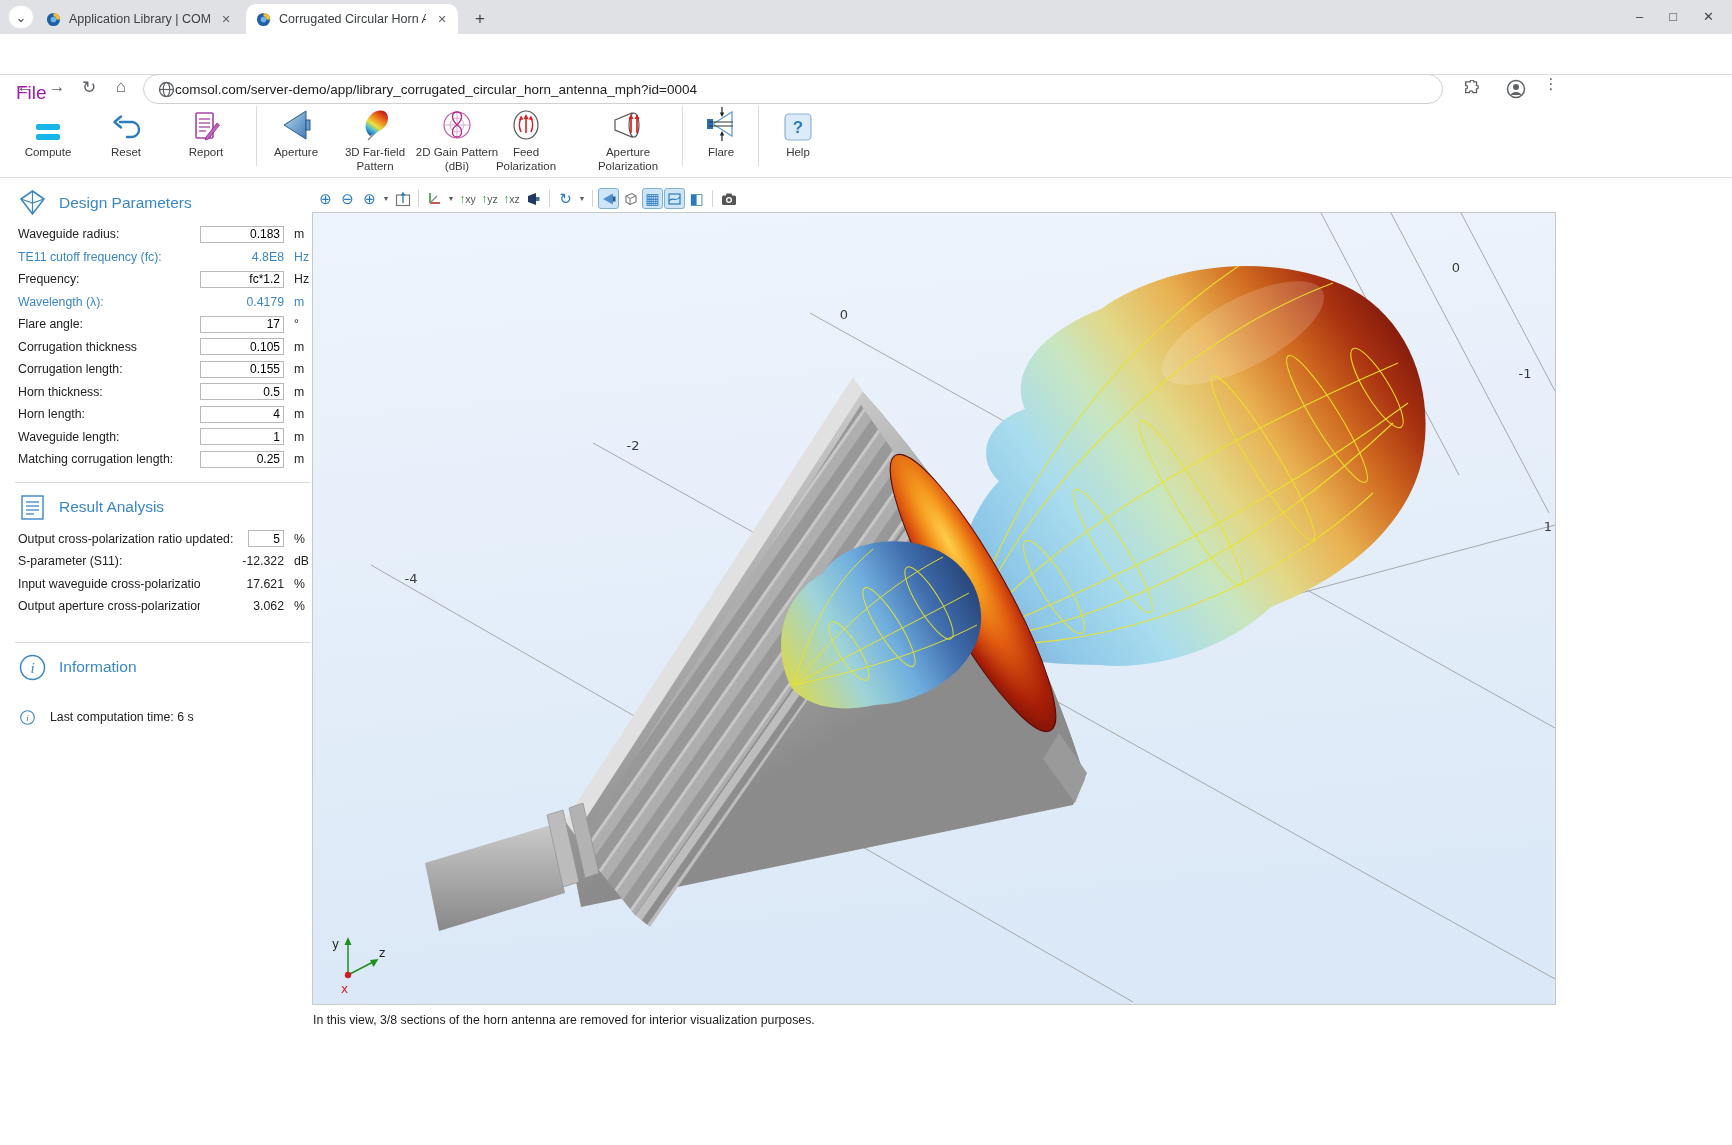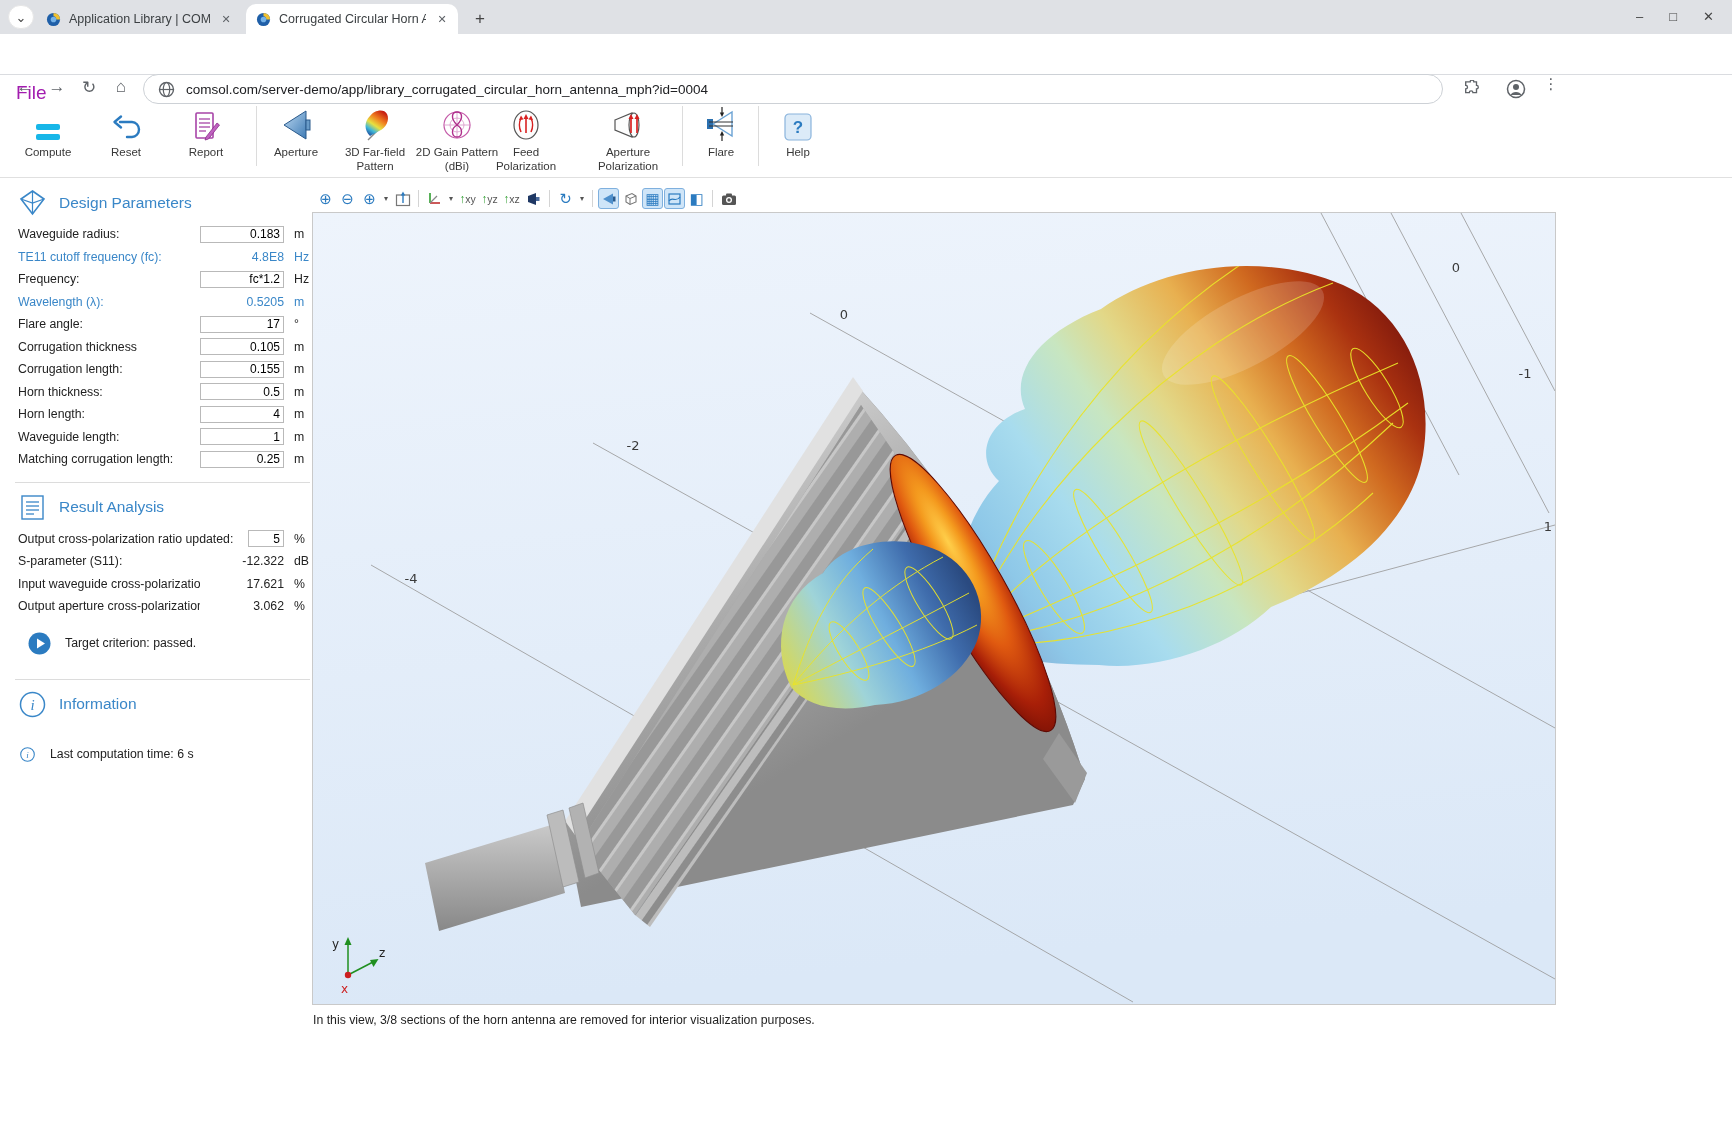--- a/index.html
+++ b/index.html
@@ -15,21 +15,21 @@
   .tab.inactive{left:36px}
   .tab.active{left:246px;background:#fff;border-radius:10px 10px 0 0;width:212px}
   .tab .title{flex:1;white-space:nowrap;overflow:hidden}
   .tab .close{font-size:11px;color:#5f6368;width:16px;height:16px;display:flex;align-items:center;justify-content:center;border-radius:8px}
   .favicon{width:15px;height:15px;flex:0 0 15px}
   .newtab{position:absolute;left:468px;top:7px;width:24px;height:24px;display:flex;align-items:center;justify-content:center;font-size:17px;color:#444}
   .wincontrols{position:absolute;right:6px;top:0;height:32px;display:flex;align-items:center;gap:26px;padding-right:12px;color:#444;font-size:13px}
   .navbar{position:absolute;left:0;top:34px;width:1732px;height:41px;background:#fff;border-bottom:1px solid #dadce0}
   .navicon{position:absolute;top:43px;font-size:17px;color:#5f6368;width:26px;text-align:center}
   .urlbar{position:absolute;left:143px;top:40px;width:1300px;height:30px;border:1px solid #cdd1d6;
-    border-radius:16px;background:#fff;display:flex;align-items:center;padding:0 14px;gap:11px}
+    border-radius:16px;background:#fff;display:flex;align-items:center;padding:0 14px;}
   .urltext{font-size:13.5px;color:#202124}
   .chrome-right{position:absolute;top:41px;display:flex;align-items:center;justify-content:center;width:28px;height:28px;color:#5f6368}
 
   
   .filemenu{position:absolute;left:12px;top:80px;font-size:19px;color:#a21caf;padding:2px 4px}
   .ribbon{position:absolute;left:0;top:100px;width:1732px;height:77px}
   .rbtn{position:absolute;top:2px;display:flex;flex-direction:column;align-items:center;font-size:11.5px;
     color:#383838;text-align:center;line-height:1.2;cursor:default}
   .rico{height:40px;display:flex;align-items:flex-end;justify-content:center;margin-bottom:4px}
   .rsep{position:absolute;top:6px;width:1px;height:60px;background:#dcdcdc}
@@ -287,21 +287,21 @@
     <span class="pval">4.8E8</span>
     <span class="punit">Hz</span>
   </div>
   <div class="prow">
     <span class="plabel">Frequency:</span>
     <input class="pinput" value="fc*1.2" style="">
     <span class="punit">Hz</span>
   </div>
   <div class="prow derived">
     <span class="plabel">Wavelength (λ):</span>
-    <span class="pval">0.5205</span>
+    <span class="pval">0.4179</span>
     <span class="punit">m</span>
   </div>
   <div class="prow">
     <span class="plabel">Flare angle:</span>
     <input class="pinput" value="17" style="">
     <span class="punit">°</span>
   </div>
   <div class="prow">
     <span class="plabel">Corrugation thickness</span>
     <input class="pinput" value="0.105" style="">
@@ -359,27 +359,20 @@
     <span class="plabel">Input waveguide cross-polarization ratio:</span>
     <span class="pval">17.621</span>
     <span class="punit">%</span>
   </div>
   <div class="prow">
     <span class="plabel">Output aperture cross-polarization ratio:</span>
     <span class="pval">3.062</span>
     <span class="punit">%</span>
   </div>
 
-  <div class="statusrow">
-    <svg width="23" height="23" viewBox="0 0 23 23">
-      <circle cx="11.5" cy="11.5" r="11" fill="#2b7bc0"></circle>
-      <polygon points="9,6.5 17,11.5 9,16.5" fill="#fff"></polygon>
-    </svg>
-    <span>Target criterion: passed.</span>
-  </div>
 
   <div class="sec-rule" style="margin-top:24px"></div>
   <div class="sec-head">
     <svg width="27" height="27" viewBox="0 0 27 27">
       <circle cx="13.5" cy="13.5" r="12" fill="none" stroke="#3a87c8" stroke-width="1.5"></circle>
       <text x="13.5" y="19" text-anchor="middle" font-size="15" font-style="italic" fill="#3a87c8" font-family="Liberation Serif,serif">i</text>
     </svg>
     <span class="sec-title">Information</span>
   </div>
 

